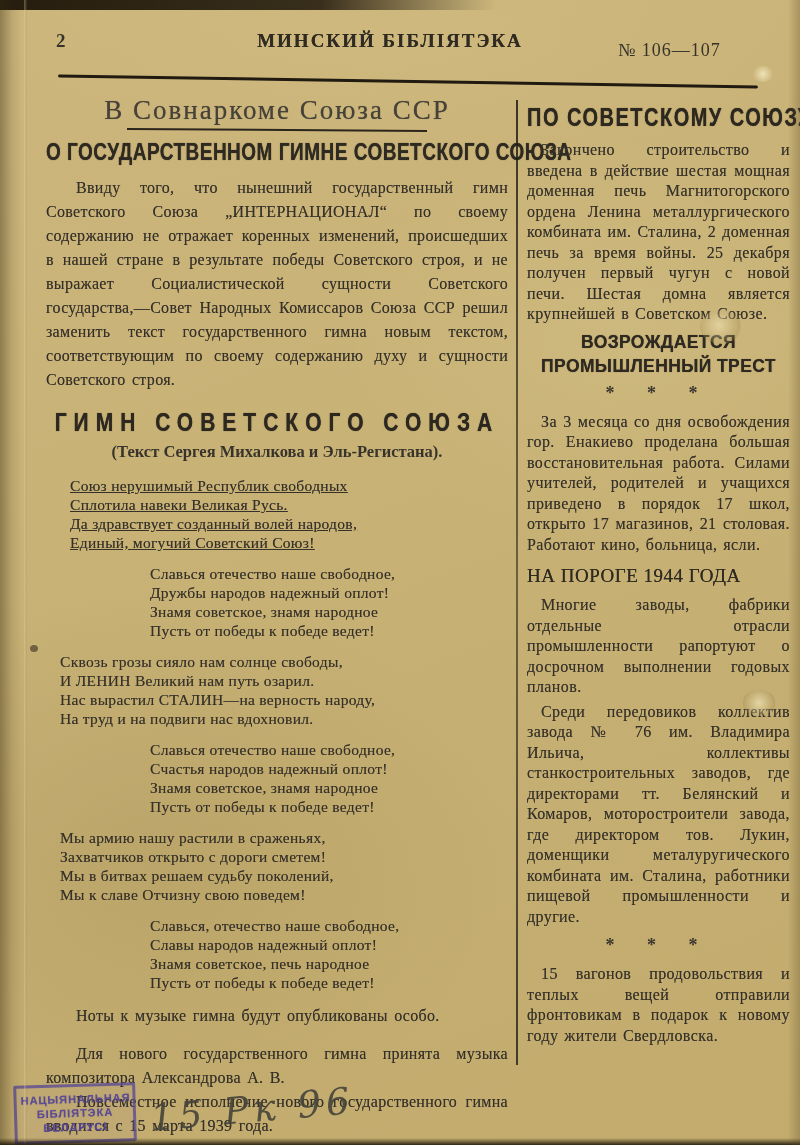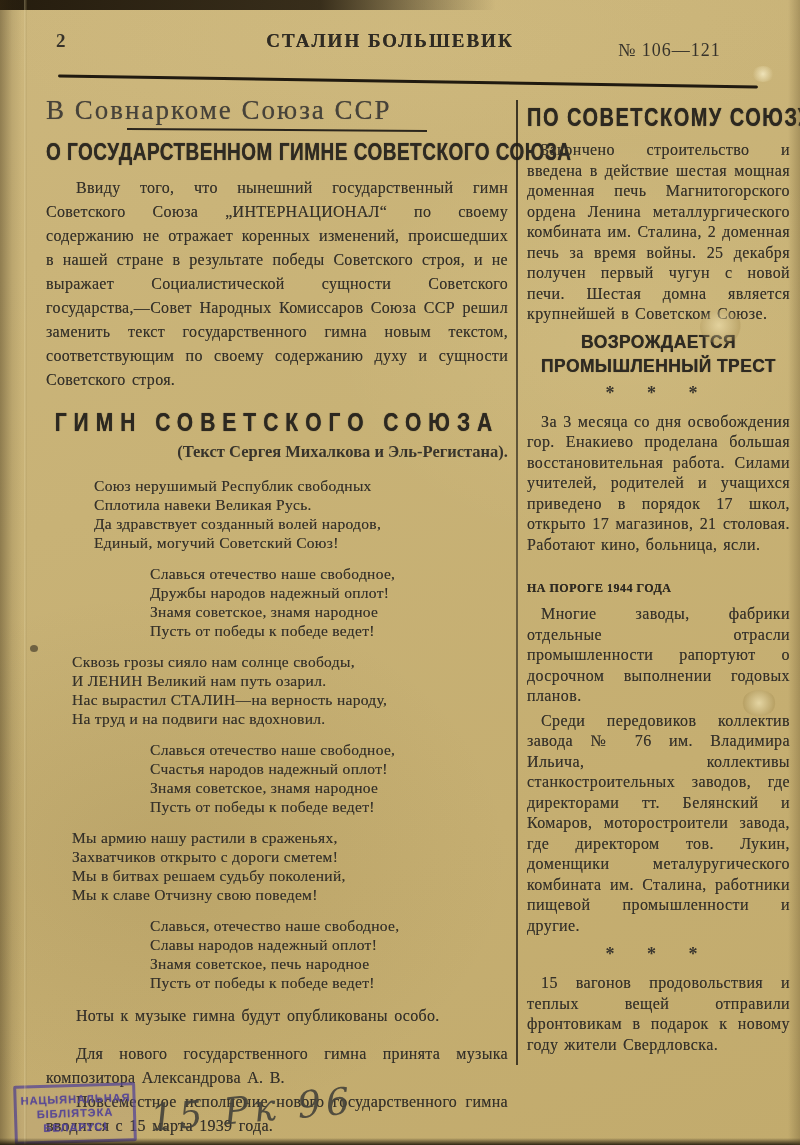--- a/index.html
+++ b/index.html
@@ -42,53 +42,53 @@
   .header-rule{position:absolute;left:58px;top:80px;width:700px;height:3px;background:#201a10;
     transform:rotate(0.9deg);border-radius:2px;}
 
   
   .left-col{position:absolute;left:46px;top:95px;width:462px;}
   .right-col{position:absolute;left:527px;top:103px;width:263px;}
   .col-divider{position:absolute;left:516px;top:100px;width:2px;height:965px;
     background:linear-gradient(to bottom, rgba(35,30,20,.85) 0%, rgba(35,30,20,.55) 50%, rgba(35,30,20,.8) 100%);}
 
   
-  .kicker{font-size:27px;letter-spacing:2px;color:#46423a;
+  .kicker{font-size:27px;text-align:center;letter-spacing:2px;color:#46423a;
     text-shadow:0 0 .7px rgba(55,50,40,.6);}
   .kicker-underline{width:300px;height:2px;background:#2b261d;margin:3px auto 7px auto;transform:rotate(.4deg);}
   .headline{font-family:"Liberation Sans","DejaVu Sans",sans-serif;font-weight:bold;
     font-size:19px;text-align:center;transform:scaleY(1.3);transform-origin:top center;
     letter-spacing:.5px;color:#2e2a22;margin-bottom:16px;white-space:nowrap;
     text-shadow:0 0 .8px rgba(40,34,24,.9);}
   .body-par{font-size:16px;line-height:24px;text-align:justify;text-indent:30px;
     letter-spacing:.3px;word-spacing:2px;color:#35312a;text-shadow:0 0 .5px rgba(50,45,35,.55);}
   .anthem-title{font-family:"Liberation Sans","DejaVu Sans",sans-serif;font-weight:bold;
     font-size:21px;letter-spacing:7px;text-align:center;transform:scaleY(1.25);
     transform-origin:center;margin:18px 0 8px 0;color:#2c2820;white-space:nowrap;
     text-shadow:0 0 .8px rgba(40,34,24,.9);}
-  .anthem-byline{font-size:16.5px;font-weight:bold;text-align:right;margin-bottom:14px;color:#38342c;}
+  .anthem-byline{font-size:16.5px;font-weight:bold;text-align:center;margin-bottom:14px;color:#38342c;}
   .stanza{font-size:15.5px;line-height:19px;white-space:pre-line;letter-spacing:.3px;
     color:#35312a;margin-bottom:12px;text-shadow:0 0 .5px rgba(50,45,35,.55);}
-  .stanza.verse-first{margin-left:48px;}
-  .stanza.verse{margin-left:26px;}
+  .stanza.verse-first{margin-left:24px;text-decoration:underline;}
+  .stanza.verse{margin-left:14px;}
   .stanza.chorus{margin-left:104px;}
   .closing{margin-top:14px;}
 
   
   .section-title{font-family:"Liberation Sans","DejaVu Sans",sans-serif;font-weight:bold;
     font-size:20px;letter-spacing:1.5px;transform:scaleY(1.25);transform-origin:top left;
     color:#2c2820;margin-bottom:14px;white-space:nowrap;text-shadow:0 0 .8px rgba(40,34,24,.9);}
   .news-par{font-size:16px;line-height:20.5px;text-align:justify;text-indent:14px;
     letter-spacing:.4px;word-spacing:1.5px;color:#35312a;margin-bottom:4px;
     text-shadow:0 0 .5px rgba(50,45,35,.55);}
   .subhead{font-family:"Liberation Sans","DejaVu Sans",sans-serif;font-weight:bold;
     font-size:17.5px;text-align:center;line-height:21px;letter-spacing:.4px;color:#2e2a22;
     margin:8px 0 8px 0;transform:scaleY(1.1);text-shadow:0 0 .7px rgba(40,34,24,.85);}
-  .subhead2{font-family:"Liberation Serif","DejaVu Serif",serif;font-weight:bold;
-    font-size:12px;letter-spacing:.5px;color:#2e2a22;margin:26px 0 8px 0;
+  .subhead2{font-family:"Liberation Serif","DejaVu Serif",serif;font-weight:normal;
+    font-size:19px;letter-spacing:.5px;color:#2e2a22;margin:10px 0 8px 0;
     text-shadow:0 0 .6px rgba(40,34,24,.85);}
   .separator{font-size:18px;font-weight:bold;text-align:center;letter-spacing:14px;
     margin:8px 0 8px 0;color:#3a362e;}
 
   
   .stamp{position:absolute;left:14px;top:1084px;width:108px;padding:5px 4px 6px 4px;
     border:3px solid rgba(86,70,150,.75);border-radius:2px;transform:rotate(-1.8deg);
     text-align:center;color:rgba(84,68,150,.88);
     font-family:"Liberation Sans","DejaVu Sans",sans-serif;font-weight:bold;
     font-size:11px;line-height:14px;letter-spacing:1px;
@@ -96,22 +96,22 @@
   .handwriting{position:absolute;left:150px;top:1088px;font-family:"DejaVu Serif",serif;
     font-style:italic;font-size:37px;color:#45433a;transform:rotate(-5deg);
     letter-spacing:5px;opacity:.9;}
 </style>
 </head>
 <body>
 
 <div class="page">
 
   <div class="page-number">2</div>
-  <div class="masthead">СТАЛИН БОЛЬШЕВИК</div>
-  <div class="issue-number">№ 106—121</div>
+  <div class="masthead">МИНСКИЙ БІБЛІЯТЭКА</div>
+  <div class="issue-number">№ 106—107</div>
   <div class="header-rule"></div>
 
   <div class="left-col">
     <div class="kicker">В Совнаркоме Союза ССР</div>
     <div class="kicker-underline"></div>
     <div class="headline">О ГОСУДАРСТВЕННОМ ГИМНЕ СОВЕТСКОГО СОЮЗА</div>
 
     <div class="body-par">Ввиду того, что нынешний государственный гимн Советского Союза „ИНТЕРНАЦИОНАЛ“ по своему содержанию не отражает коренных изменений, происшедших в нашей стране в результате победы Советского строя, и не выражает Социалистической сущности Советского государства,—Совет Народных Комиссаров Союза ССР решил заменить текст государственного гимна новым текстом, соответствующим по своему содержанию духу и сущности Советского строя.</div>
 
     <div class="anthem-title">ГИМН СОВЕТСКОГО СОЮЗА</div>

